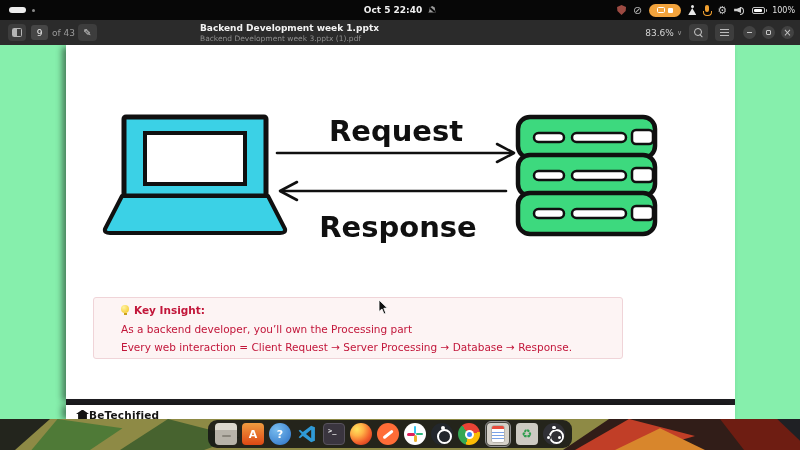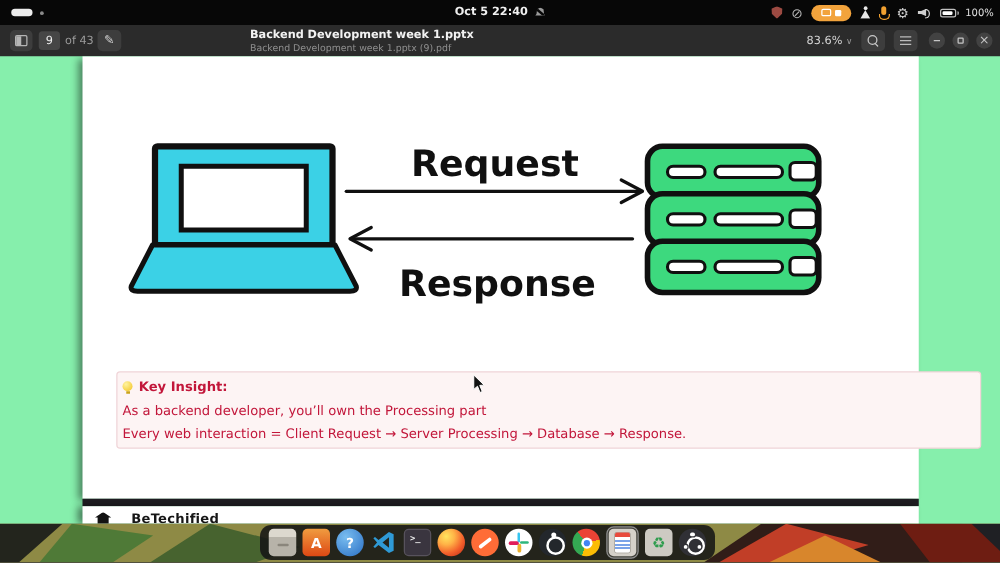--- a/index.html
+++ b/index.html
@@ -57,27 +57,27 @@
   .wc{position:absolute;top:6px;width:13px;height:13px;border-radius:50%;background:#424242;display:flex;align-items:center;justify-content:center}
   .wc-min{right:44px}.wc-max{right:25px}.wc-close{right:6px;color:#c6c6c6;font-size:10px;line-height:1}
   .minbar{width:5px;height:1.3px;background:#c6c6c6}
   .maxsq{width:5px;height:5px;border:1.2px solid #c6c6c6;border-radius:1px}
 
   
   .viewer{position:absolute;left:0;top:45px;width:800px;height:374px;background:#86efac;overflow:hidden}
   .page1{position:absolute;left:66px;top:0;width:669px;height:354px;background:#fff;box-shadow:-4px 2px 6px rgba(0,0,0,.45)}
   .pagegap{position:absolute;left:66px;top:354px;width:669px;height:6px;background:#1e1d21}
   .page2{position:absolute;left:66px;top:360px;width:669px;height:14px;background:#fff;overflow:hidden;box-shadow:-4px 0 6px rgba(0,0,0,.45)}
-  .logo{position:absolute;left:10px;top:4px;display:flex;align-items:center;gap:16px}
+  .logo{position:absolute;left:10px;top:4px;display:flex;align-items:center;gap:0}
   .logo-ic{width:13px;height:11px;background:#131313;clip-path:polygon(50% 0,100% 40%,84% 40%,84% 100%,16% 100%,16% 40%,0 40%)}
   .logo-tx{font-size:10.5px;font-weight:700;color:#161616;letter-spacing:.2px}
   .diagram{position:absolute;left:0;top:0;width:669px;height:354px;pointer-events:none}
 
   
-  .insight{position:absolute;left:27px;top:252px;width:692px;height:62px;background:#fdf4f4;border:1px solid #f0d4d8;border-radius:3px;padding:6px 4px;color:#c2163a;font-size:10.5px}
+  .insight{position:absolute;left:27px;top:252px;width:530px;height:62px;background:#fdf4f4;border:1px solid #f0d4d8;border-radius:3px;padding:6px 27px;color:#c2163a;font-size:10.5px}
   .ins-head{font-weight:700;display:flex;align-items:center;gap:5px;margin-bottom:7px}
   .ins-line{margin-bottom:6px;white-space:nowrap}
   .bulb{position:relative;width:8px;height:10px}
   .bulb::before{content:"";position:absolute;left:0;top:0;width:8px;height:8px;border-radius:50%;background:radial-gradient(circle at 35% 30%,#fff3a0,#f2c21d)}
   .bulb::after{content:"";position:absolute;left:2.5px;bottom:0;width:3px;height:2.5px;background:#c9a21a}
 
   
   .cursor{position:absolute;left:378px;top:300px;width:11px;height:15px;z-index:50}
 
   
@@ -157,21 +157,21 @@
     <div class="tb-btn sbtog">
       <span class="sbtog-ic"></span>
     </div>
     <div class="pagebox">9</div>
     <div class="oftext">of 43</div>
     <div class="tb-btn pencil">
         <span>✎</span>
       </div>
     <div class="doctitle">
       <div>Backend Development week 1.pptx</div>
-      <div class="docsub">Backend Development week 1.pptx (9).pdf</div>
+      <div class="docsub">Backend Development week 3.pptx (1).pdf</div>
     </div>
     <div class="zoomctl">
       <span>83.6%</span>
       <span class="chev">∨</span>
     </div>
     <div class="tb-btn searchbtn">
         <span class="mag"></span>
       </div>
     <div class="tb-btn menubtn">
         <span class="ham"></span>

